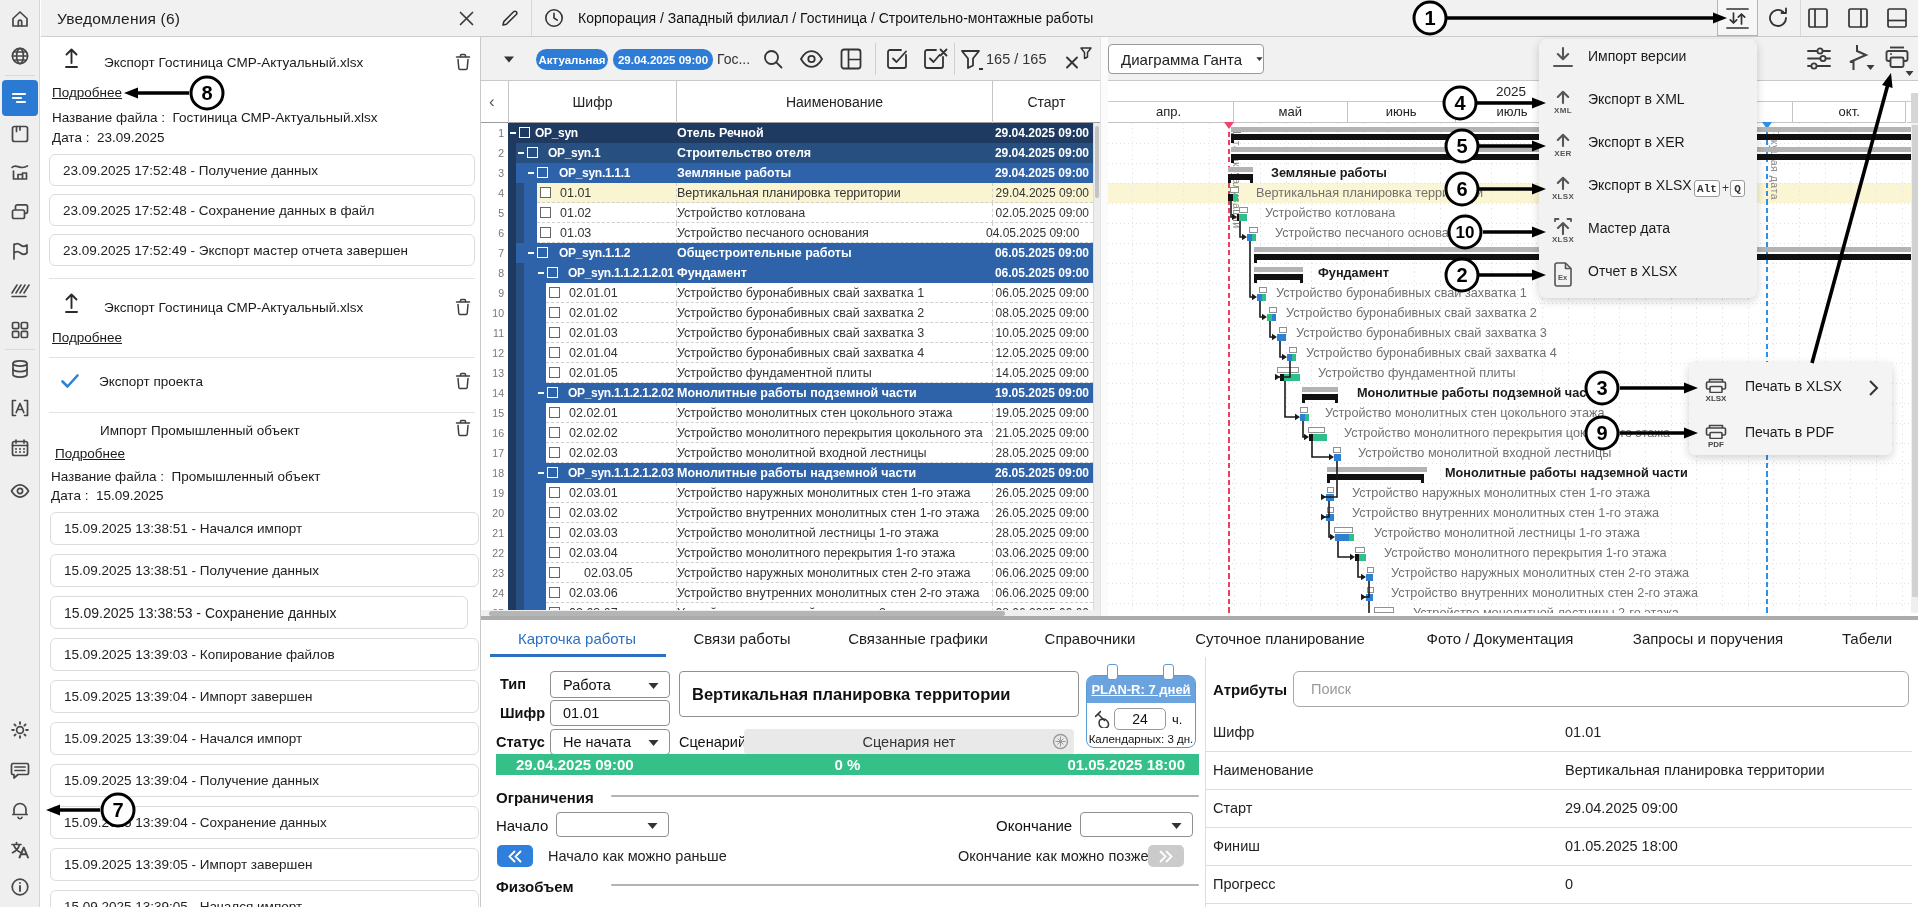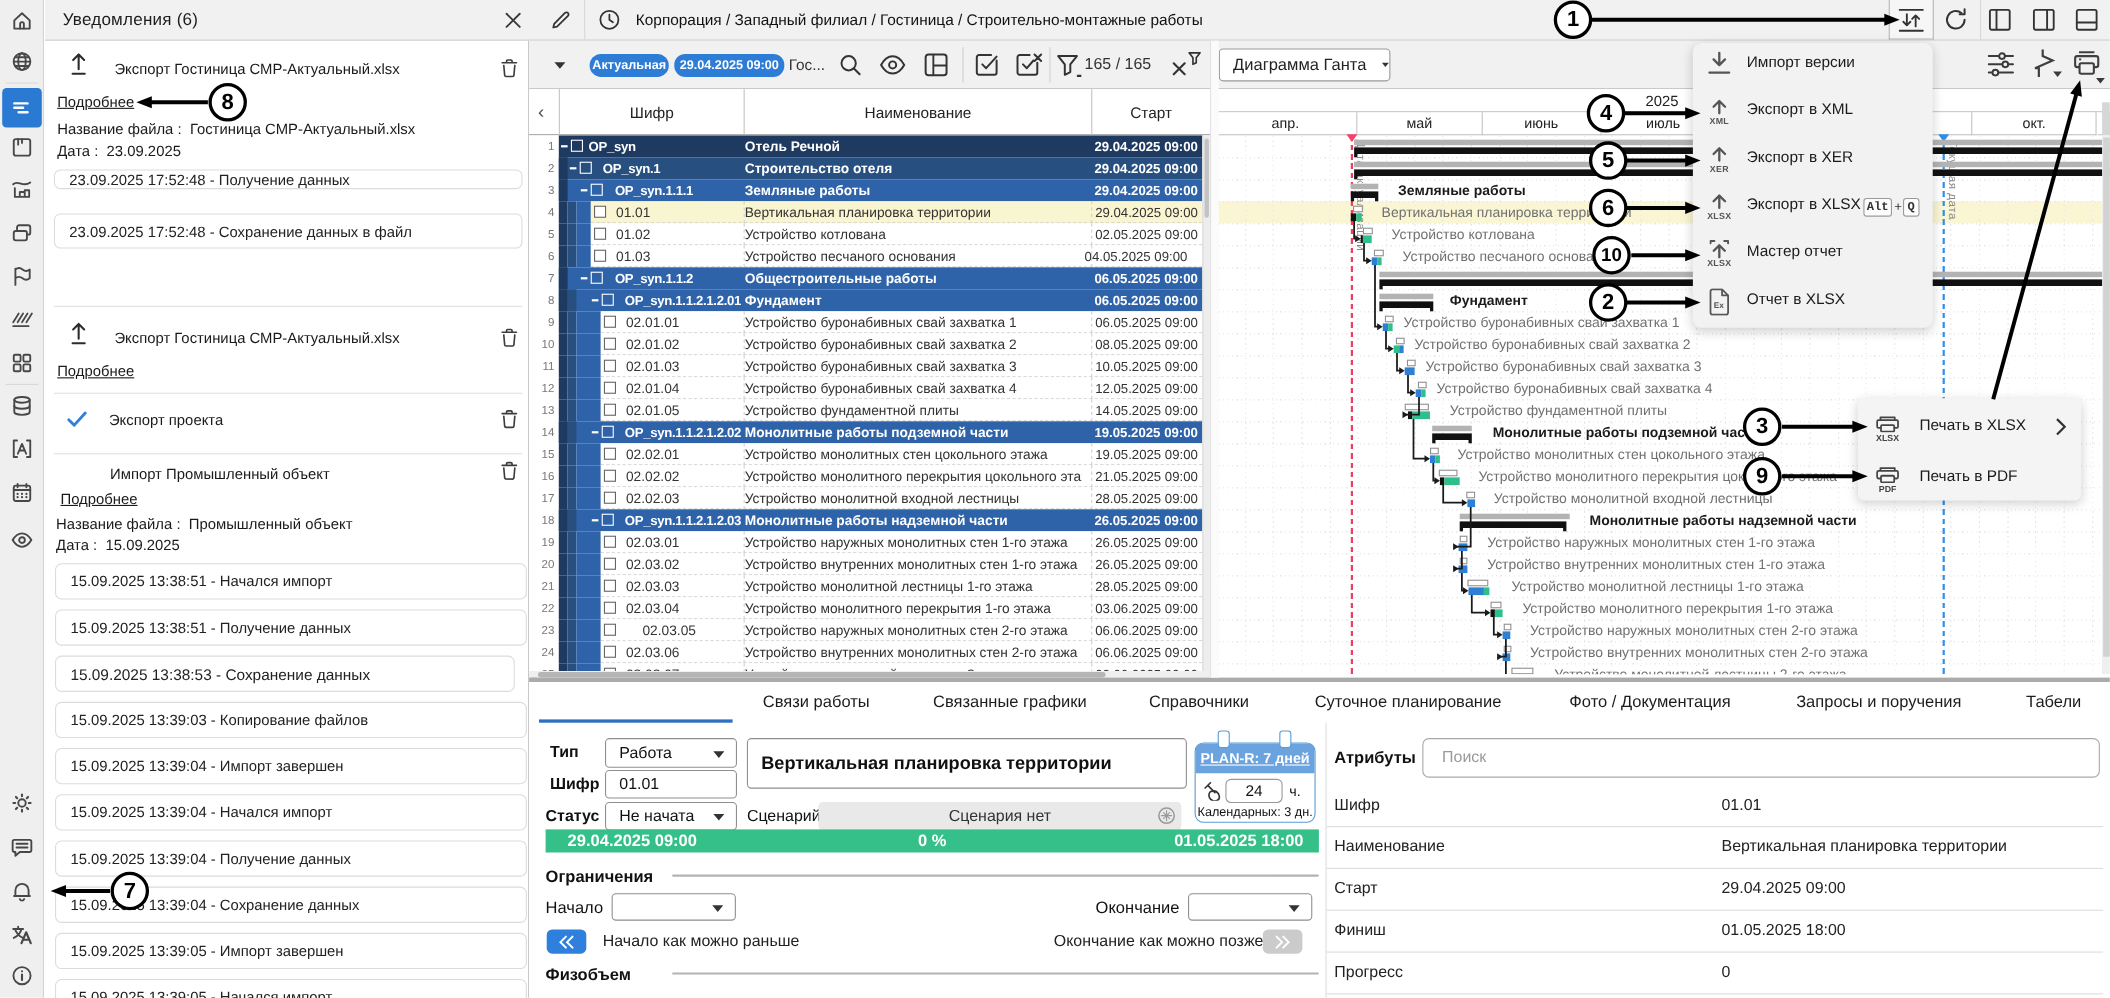--- a/index.html
+++ b/index.html
@@ -100,22 +100,23 @@
       <path d="M9.5 16 V2.5 M4.5 7.5 L9.5 2.5 L14.5 7.5"></path>
       <path d="M4 20 H15"></path>
     </svg>
 <div class="abs cy" style="left:104px;top:50px;height:24px;font-size:13.5px;color:#1a1a1a;white-space:nowrap;">Экспорт Гостиница СМР-Актуальный.xlsx</div>
 <svg class="abs" style="left:455px;top:53px" width="16" height="18" viewBox="0 0 16 18" fill="none" stroke="#3d3d3d" stroke-width="1.5" stroke-linecap="round">
       <path d="M1.5 4 H14.5 M5.5 4 V2.5 a1 1 0 0 1 1-1 H9.5 a1 1 0 0 1 1 1 V4 M3 6.5 L3.8 15.5 a1.2 1.2 0 0 0 1.2 1 H11 a1.2 1.2 0 0 0 1.2-1 L13 6.5"></path>
     </svg>
 <div class="abs" style="left:52px;top:85px;font-size:13.5px;color:#1a1a1a;text-decoration:underline;">Подробнее</div>
 <div class="abs" style="left:52px;top:110px;font-size:13.5px;color:#1a1a1a;">Название файла :&nbsp; Гостиница СМР-Актуальный.xlsx</div>
 <div class="abs" style="left:52px;top:130px;font-size:13.5px;color:#1a1a1a;">Дата :&nbsp; 23.09.2025</div>
-<div class="abs cy" style="left:49px;top:154px;width:426px;height:18px;border:1px solid #dcdcdc;border-radius:6px;padding-left:13px;font-size:13.5px;color:#222;white-space:nowrap;">23.09.2025 17:52:48 - Получение данных</div>
+<div class="abs cy" style="left:49px;top:154px;width:426px;height:32px;border:1px solid #dcdcdc;border-radius:6px;padding-left:13px;font-size:13.5px;color:#222;white-space:nowrap;">23.09.2025 17:52:48 - Получение данных</div>
 <div class="abs cy" style="left:49px;top:194px;width:426px;height:32px;border:1px solid #dcdcdc;border-radius:6px;padding-left:13px;font-size:13.5px;color:#222;white-space:nowrap;">23.09.2025 17:52:48 - Сохранение данных в файл</div>
+<div class="abs cy" style="left:49px;top:234px;width:426px;height:32px;border:1px solid #dcdcdc;border-radius:6px;padding-left:13px;font-size:13.5px;color:#222;white-space:nowrap;">23.09.2025 17:52:49 - Экспорт мастер отчета завершен</div>
 <div class="abs" style="left:49px;top:278px;width:426px;height:1px;background:#e2e2e2;"></div>
 <svg class="abs" style="left:62px;top:292px" width="19" height="22" viewBox="0 0 19 22" fill="none" stroke="#2b2b2b" stroke-width="1.9" stroke-linecap="round" stroke-linejoin="round">
       <path d="M9.5 16 V2.5 M4.5 7.5 L9.5 2.5 L14.5 7.5"></path>
       <path d="M4 20 H15"></path>
     </svg>
 <div class="abs cy" style="left:104px;top:295px;height:24px;font-size:13.5px;color:#1a1a1a;white-space:nowrap;">Экспорт Гостиница СМР-Актуальный.xlsx</div>
 <svg class="abs" style="left:455px;top:298px" width="16" height="18" viewBox="0 0 16 18" fill="none" stroke="#3d3d3d" stroke-width="1.5" stroke-linecap="round">
       <path d="M1.5 4 H14.5 M5.5 4 V2.5 a1 1 0 0 1 1-1 H9.5 a1 1 0 0 1 1 1 V4 M3 6.5 L3.8 15.5 a1.2 1.2 0 0 0 1.2 1 H11 a1.2 1.2 0 0 0 1.2-1 L13 6.5"></path>
     </svg>
 <div class="abs" style="left:52px;top:330px;font-size:13.5px;color:#1a1a1a;text-decoration:underline;">Подробнее</div>
@@ -722,20 +723,21 @@
 </svg>
 <div class="abs" style="left:807px;top:12px;width:10px;height:30px;background:#d6d6d6;"></div>
 <div class="abs" style="left:807px;top:42px;width:10px;height:490px;background:#efefef;"></div>
 <div class="abs" style="left:808px;top:44px;width:8px;height:472px;background:#d2d2d2;"></div>
 </div>
 <div class="abs" style="left:481px;top:610px;width:619px;height:6px;background:#efefef;"></div>
 <div class="abs" style="left:489px;top:610.5px;width:516px;height:5px;background:#b5b5b5;border-radius:3px;"></div>
 <div class="abs" style="left:481px;top:616px;width:1437px;height:4px;background:#ababab;"></div>
 <div class="abs" style="left:1100px;top:37px;width:8px;height:579px;background:#fbfbfb;border-left:1px solid #e3e3e3;"></div>
 <div class="abs" style="left:481px;top:620px;width:1437px;height:287px;background:#fff;"></div>
+<div class="abs" style="left:377px;top:622px;width:400px;height:33px;line-height:33px;text-align:center;font-size:15px;color:#2d6fc1;">Карточка работы</div>
 <div class="abs" style="left:542px;top:622px;width:400px;height:33px;line-height:33px;text-align:center;font-size:15px;color:#1c1c1c;">Связи работы</div>
 <div class="abs" style="left:718px;top:622px;width:400px;height:33px;line-height:33px;text-align:center;font-size:15px;color:#1c1c1c;">Связанные графики</div>
 <div class="abs" style="left:890px;top:622px;width:400px;height:33px;line-height:33px;text-align:center;font-size:15px;color:#1c1c1c;">Справочники</div>
 <div class="abs" style="left:1080px;top:622px;width:400px;height:33px;line-height:33px;text-align:center;font-size:15px;color:#1c1c1c;">Суточное планирование</div>
 <div class="abs" style="left:1508px;top:622px;width:400px;height:33px;line-height:33px;text-align:center;font-size:15px;color:#1c1c1c;">Запросы и поручения</div>
 <div class="abs" style="left:1300px;top:622px;width:400px;height:33px;line-height:33px;text-align:center;font-size:15px;color:#1c1c1c;">Фото / Документация</div>
 <div class="abs" style="left:1667px;top:622px;width:400px;height:33px;line-height:33px;text-align:center;font-size:15px;color:#1c1c1c;">Табели</div>
 <div class="abs" style="left:490px;top:654px;width:176px;height:3px;background:#2d6fc1;"></div>
 <div class="abs" style="left:500px;top:676px;font-size:14.5px;font-weight:bold;color:#111;">Тип</div>
 <div class="abs" style="left:500px;top:705px;font-size:14.5px;font-weight:bold;color:#111;">Шифр</div>
@@ -836,21 +838,21 @@
 <svg class="abs" style="left:1554px;top:175px" width="18" height="17" viewBox="-9 0 18 17" fill="none" stroke="#555" stroke-width="2.1" stroke-linecap="round" stroke-linejoin="round">
       <path d="M0 14 V3 M-5.2 8 L0 2.8 L5.2 8"></path>
     </svg>
     <div class="abs" style="left:1547px;top:192px;width:32px;text-align:center;font-size:8px;font-weight:bold;color:#555;letter-spacing:.3px;">XLSX</div>
 <div class="abs" style="left:1588px;top:177px;font-size:14px;color:#1a1a1a;white-space:nowrap;">Экспорт в XLSX</div>
 <svg class="abs" style="left:1554px;top:218px" width="18" height="17" viewBox="-9 0 18 17" fill="none" stroke="#555" stroke-width="2.1" stroke-linecap="round" stroke-linejoin="round">
       <path d="M-8 3.2 V1 H-4.5 M8 3.2 V1 H4.5" stroke-width="1.8"></path>
       <path d="M0 16 V5.5 M-5 10 L0 5 L5 10"></path>
     </svg>
     <div class="abs" style="left:1547px;top:235px;width:32px;text-align:center;font-size:8px;font-weight:bold;color:#555;letter-spacing:.3px;">XLSX</div>
-<div class="abs" style="left:1588px;top:220px;font-size:14px;color:#1a1a1a;white-space:nowrap;">Мастер отчет</div>
+<div class="abs" style="left:1588px;top:220px;font-size:14px;color:#1a1a1a;white-space:nowrap;">Мастер дата</div>
 <svg class="abs" style="left:1552px;top:262px" width="22" height="25" viewBox="0 0 22 25" fill="none" stroke="#555" stroke-width="1.6" stroke-linejoin="round">
       <path d="M3 3 a2 2 0 0 1 2-2 H13.5 L19 6.5 V22 a2 2 0 0 1-2 2 H5 a2 2 0 0 1-2-2Z"></path>
       <path d="M13.5 1 V6.5 H19"></path>
       <text x="6" y="18" font-size="7.5" font-weight="bold" fill="#555" stroke="none" font-family="Liberation Sans">Ex</text>
     </svg>
 <div class="abs" style="left:1588px;top:263px;font-size:14px;color:#1a1a1a;white-space:nowrap;">Отчет в XLSX</div>
 <div class="abs cy" style="left:1694px;top:180px;width:26px;height:17px;background:#fdfdfd;border:1px solid #9a9a9a;border-radius:3px;justify-content:center;font-size:11px;font-weight:bold;color:#333;font-family:'Liberation Mono',monospace;">Alt</div>
 <div class="abs" style="left:1722px;top:181px;font-size:12px;color:#333;">+</div>
 <div class="abs cy" style="left:1730px;top:180px;width:15px;height:17px;background:#fdfdfd;border:1px solid #9a9a9a;border-radius:3px;justify-content:center;font-size:11px;font-weight:bold;color:#333;font-family:'Liberation Mono',monospace;">Q</div>
 <div class="abs" style="left:1689px;top:362px;width:203px;height:93px;background:#f4f4f4;border-radius:6px;box-shadow:0 3px 10px rgba(0,0,0,.18);"></div>

